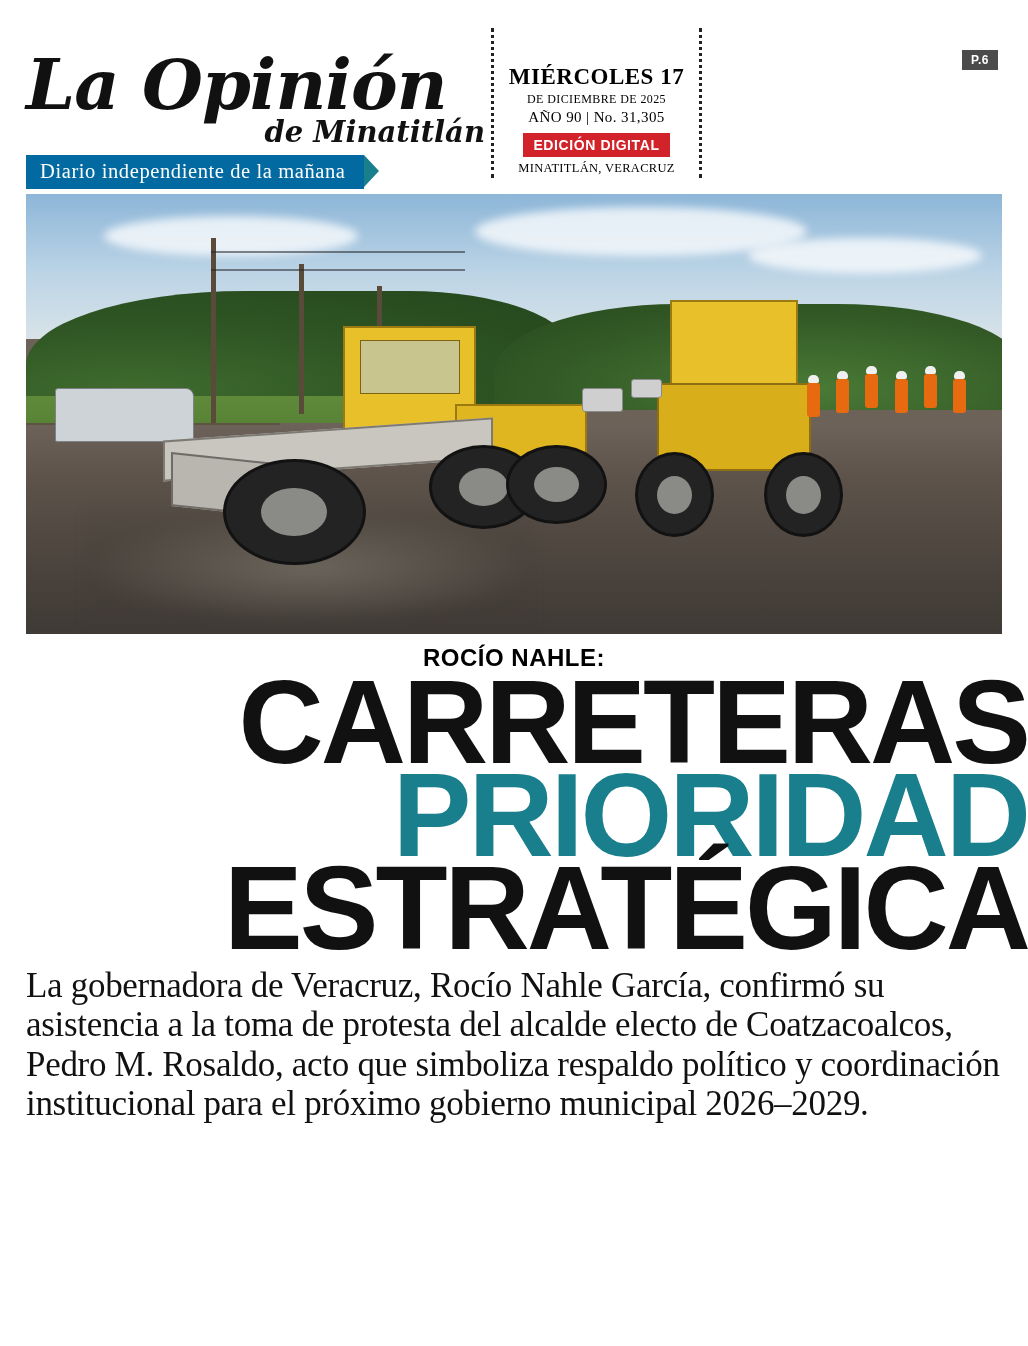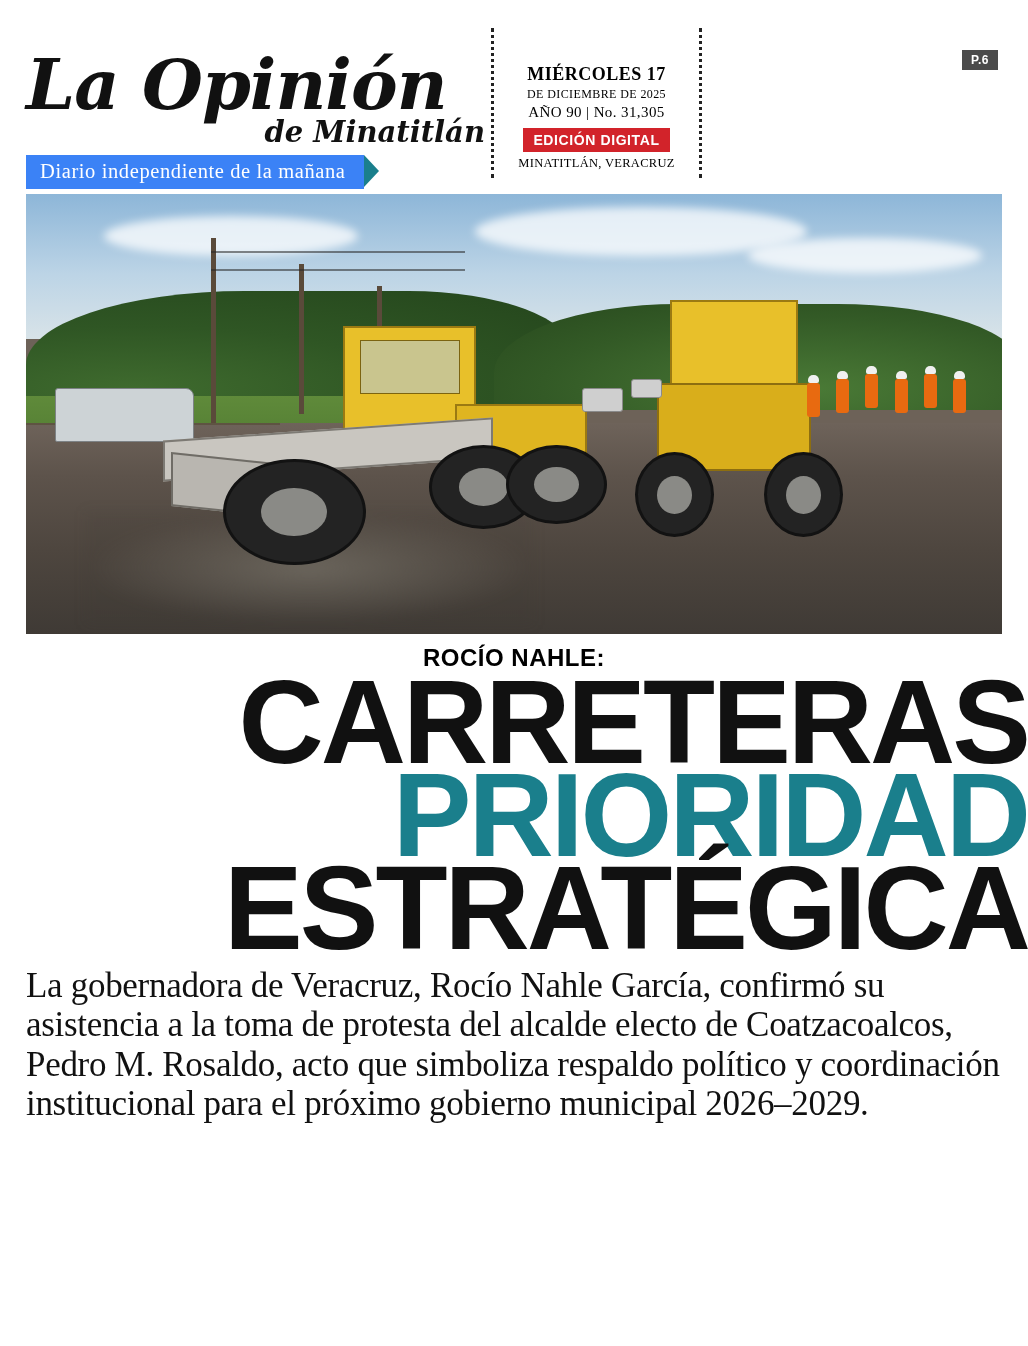--- a/index.html
+++ b/index.html
@@ -51,21 +51,21 @@
     font-style: italic;
     font-weight: bold;
     font-size: 29px;
     color: #111;
     text-align: right;
     margin-top: -4px;
     padding-right: 6px;
   }
   .logo-ribbon {
     margin-top: 6px;
-    background: #3b82f6;
+    background: #0369a1;
     color: #fff;
     font-family: "Liberation Serif", serif;
     font-size: 20.5px;
     letter-spacing: 0.6px;
     padding: 5px 18px 6px 14px;
     display: inline-block;
     position: relative;
   }
   .logo-ribbon:after {
     content: "";
@@ -89,21 +89,21 @@
 
   .date-block {
     width: 205px;
     text-align: center;
     padding: 48px 8px 0 8px;
     box-sizing: border-box;
   }
   .date-line1 {
     font-family: "Liberation Serif", serif;
     font-weight: bold;
-    font-size: 18px;
+    font-size: 23px;
     letter-spacing: 0.5px;
   }
   .date-line2 {
     font-family: "Liberation Serif", serif;
     font-size: 12px;
     letter-spacing: 0.4px;
     margin-top: 2px;
   }
   .date-line3 {
     font-family: "Liberation Serif", serif;

